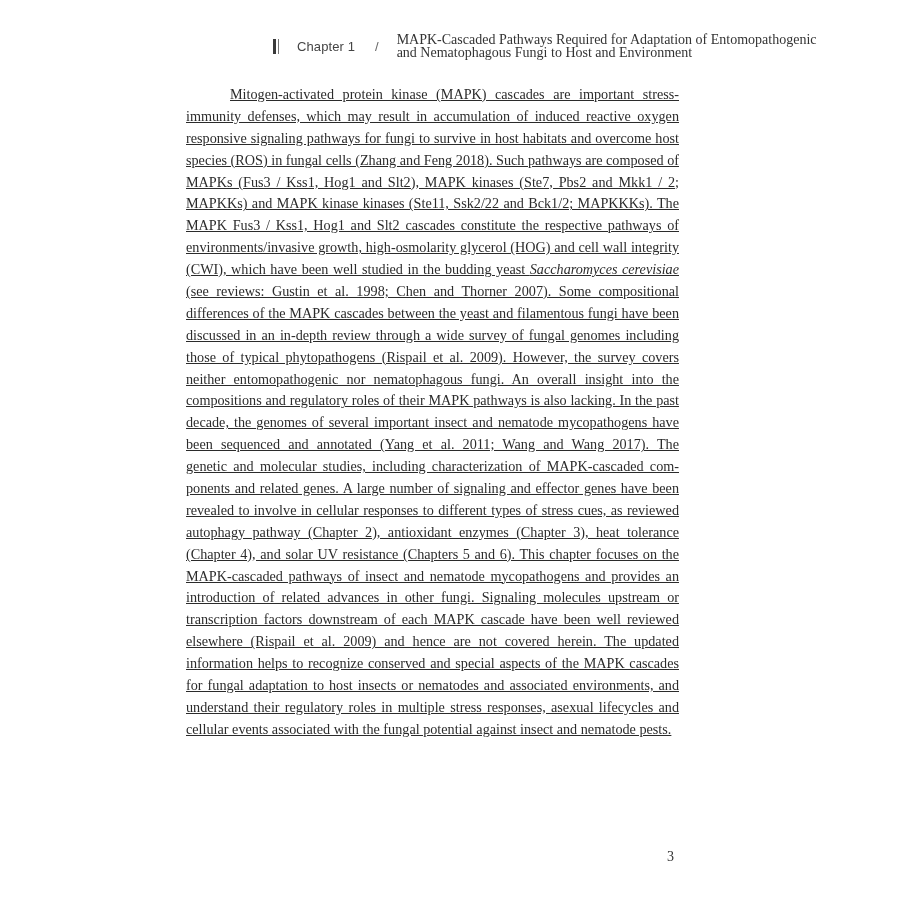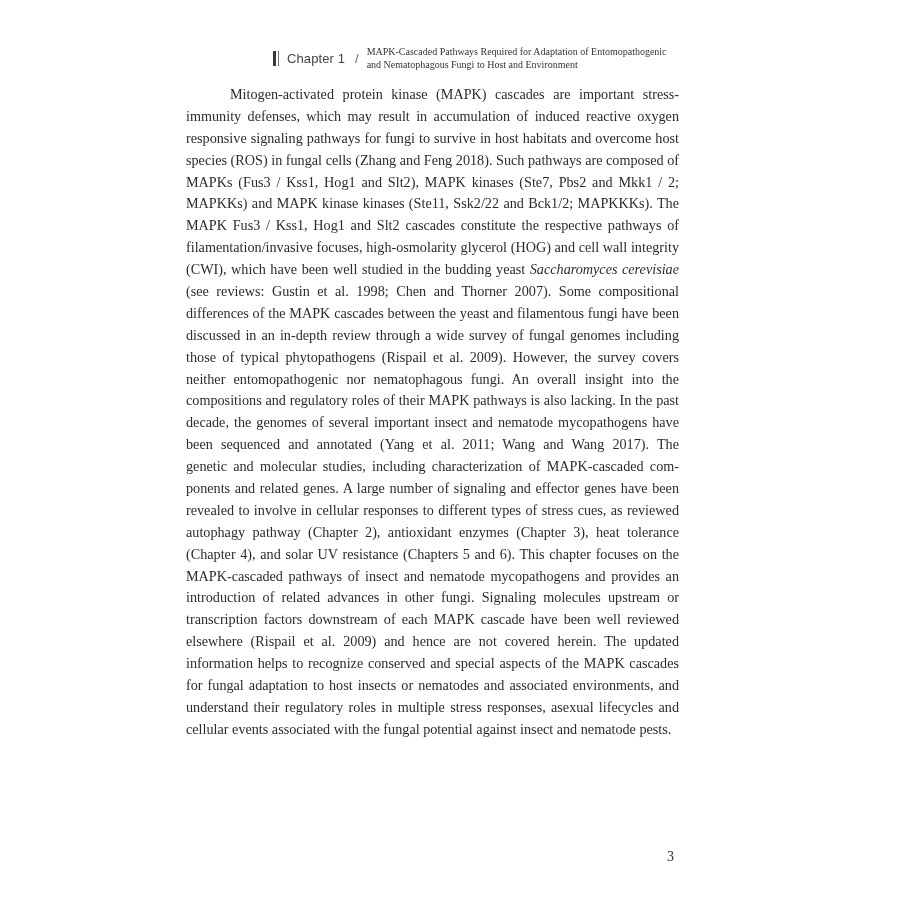--- a/index.html
+++ b/index.html
@@ -10,23 +10,24 @@
     body {
       width: 900px;
       height: 900px;
       position: relative;
       overflow: hidden;
       color: #2a2a2a;
     }
     .running-header {
       position: absolute;
       left: 273px;
-      top: 45px;
+      top: 33px;
       display: flex;
       align-items: center;
+      gap: 10px;
     }
     .header-bars {
       display: flex;
       align-items: center;
       height: 16px;
       margin-right: 8px;
     }
     .bar-thick {
       width: 3px;
       height: 15px;
@@ -45,21 +46,21 @@
       letter-spacing: 0.1px;
     }
     .header-slash {
       font-family: "Liberation Sans", sans-serif;
       font-size: 13px;
       color: #666;
       margin: 0 8px 0 10px;
     }
     .chapter-title {
       font-family: "Liberation Serif", serif;
-      font-size: 10px;
+      font-size: 14px;
       line-height: 13px;
       color: #333;
     }
     .body-text {
       position: absolute;
       left: 186px;
       top: 84px;
       width: 493px;
       font-family: "Liberation Serif", serif;
       font-size: 14.2px;
@@ -68,20 +69,21 @@
       text-align: justify;
       text-align-last: left;
       margin: 0;
     }
     .line {
       display: block;
       text-align: justify;
       text-align-last: justify;
       white-space: nowrap;
       height: 21.9px;
+      text-decoration: underline;
     }
     .line.last {
       text-align-last: left;
     }
     .line.indent {
       padding-left: 44px;
     }
     .page-number {
       position: absolute;
       left: 667px;
@@ -108,21 +110,21 @@
 </div>
 
 <div class="body-text">
   <span class="line indent">Mitogen-activated protein kinase (MAPK) cascades are important stress-</span>
   <span class="line">immunity defenses, which may result in accumulation of induced reactive oxygen</span>
   <span class="line">responsive signaling pathways for fungi to survive in host habitats and overcome host</span>
   <span class="line">species (ROS) in fungal cells (Zhang and Feng 2018). Such pathways are composed of</span>
   <span class="line">MAPKs (Fus3 / Kss1, Hog1 and Slt2), MAPK kinases (Ste7, Pbs2 and Mkk1 / 2;</span>
   <span class="line">MAPKKs) and MAPK kinase kinases (Ste11, Ssk2/22 and Bck1/2; MAPKKKs). The</span>
   <span class="line">MAPK Fus3 / Kss1, Hog1 and Slt2 cascades constitute the respective pathways of</span>
-  <span class="line">filamentation/invasive focuses, high-osmolarity glycerol (HOG) and cell wall integrity</span>
+  <span class="line">environments/invasive growth, high-osmolarity glycerol (HOG) and cell wall integrity</span>
   <span class="line"><span>(CWI), which have been well studied in the budding yeast </span><i>Saccharomyces cerevisiae</i></span>
   <span class="line">(see reviews: Gustin et al. 1998; Chen and Thorner 2007). Some compositional</span>
   <span class="line">differences of the MAPK cascades between the yeast and filamentous fungi have been</span>
   <span class="line">discussed in an in-depth review through a wide survey of fungal genomes including</span>
   <span class="line">those of typical phytopathogens (Rispail et al. 2009). However, the survey covers</span>
   <span class="line">neither entomopathogenic nor nematophagous fungi. An overall insight into the</span>
   <span class="line">compositions and regulatory roles of their MAPK pathways is also lacking. In the past</span>
   <span class="line">decade, the genomes of several important insect and nematode mycopathogens have</span>
   <span class="line">been sequenced and annotated (Yang et al. 2011; Wang and Wang 2017). The</span>
   <span class="line">genetic and molecular studies, including characterization of MAPK-cascaded com-</span>

